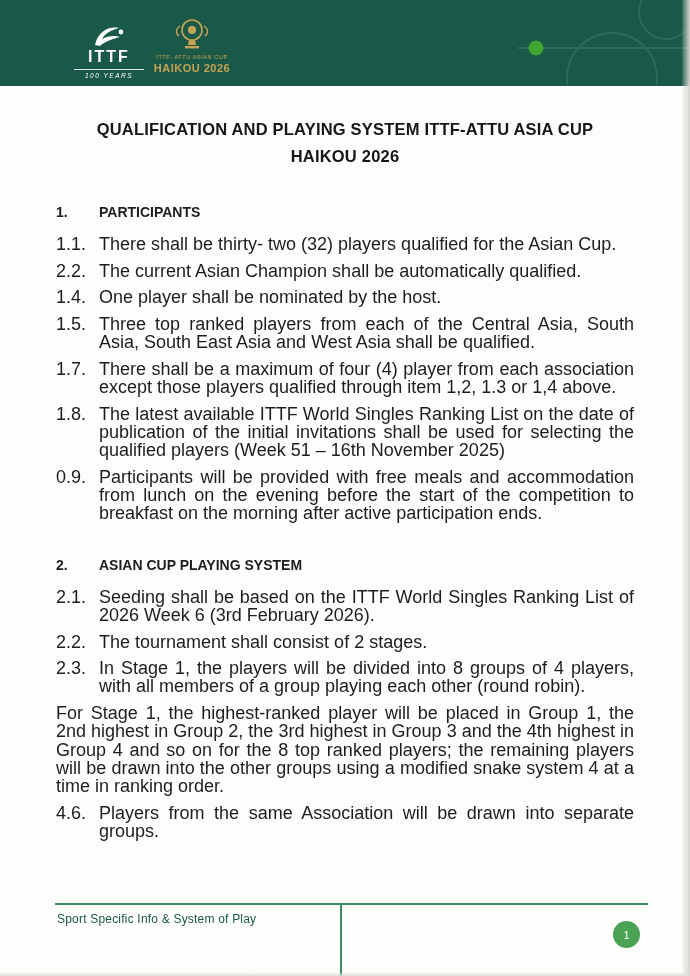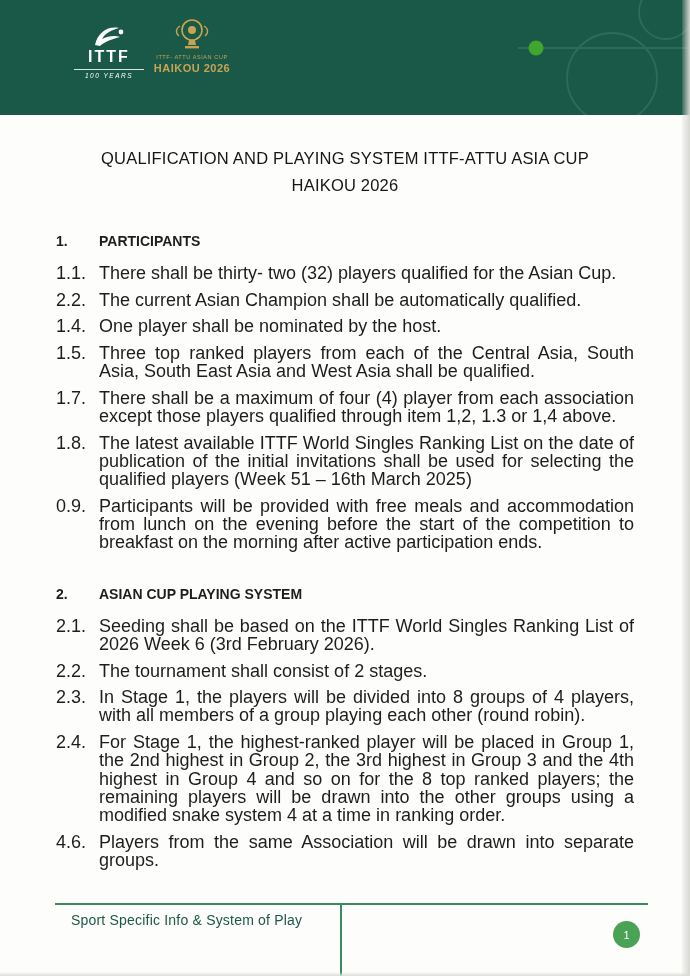--- a/index.html
+++ b/index.html
@@ -5,45 +5,45 @@
   html,body{margin:0;padding:0;}
   body{background:#e9e9e5;font-family:"Liberation Sans","DejaVu Sans",sans-serif;}
   .page{position:relative;width:690px;height:976px;background:#fdfdfc;overflow:hidden;color:#1d1d1d;margin:0 auto;}
   
   .edge-right{position:absolute;top:0;right:0;width:8px;height:100%;
     background:linear-gradient(to right,rgba(200,200,196,.15),#d7d7d2);z-index:9;}
   .edge-bottom{position:absolute;left:0;bottom:0;width:100%;height:4px;
     background:linear-gradient(to bottom,rgba(200,200,196,0),#dcdcd7);z-index:9;}
 
   
-  .header{position:relative;height:115px;background:#1a5848;overflow:hidden;}
+  .header{position:relative;height:86px;background:#1a5848;overflow:hidden;}
   .ittf-logo{position:absolute;left:74px;top:24px;width:70px;text-align:center;color:#fff;}
   .ittf-mark{display:block;margin:0 auto 1px;}
   .ittf-name{font-size:16px;font-weight:bold;letter-spacing:2px;line-height:1;}
   .ittf-years{margin-top:4px;font-size:6.5px;letter-spacing:1.5px;border-top:1px solid rgba(255,255,255,.85);
     padding-top:2px;font-style:italic;}
   .event-logo{position:absolute;left:152px;top:16px;width:80px;text-align:center;color:#bd9840;}
   .event-mark{display:block;margin:0 auto 2px;}
   .event-line1{font-size:5.5px;letter-spacing:.6px;line-height:1.3;color:#c7a453;}
   .event-line2{font-size:11px;font-weight:bold;letter-spacing:.5px;margin-top:1px;color:#c7a453;}
   .deco{position:absolute;right:0;top:0;}
 
   
   .content{padding:0 56px;}
-  .doc-title{margin:30px 10px 0;text-align:center;font-size:16.5px;font-weight:normal;
+  .doc-title{margin:30px 10px 0;text-align:center;font-size:16.5px;font-weight:bold;
     letter-spacing:.2px;line-height:27px;color:#161616;}
   .section-head{display:flex;font-weight:bold;font-size:14px;margin:34px 0 15px;}
   .item{display:flex;font-size:18px;line-height:18.2px;margin:0 0 8.5px;}
   .num{flex:0 0 43px;}
   .txt{flex:1;text-align:justify;}
   .section-head .num{flex:0 0 43px;}
 
   
   .footer-line{position:absolute;left:55px;right:42px;top:903px;border-top:2px solid #3a8a63;}
-  .footer-label{position:absolute;left:71px;top:912px;font-size:14px;color:#1a5848;letter-spacing:.2px;}
+  .footer-label{position:absolute;left:57px;top:912px;font-size:12px;color:#1a5848;letter-spacing:.2px;}
   .footer-vline{position:absolute;left:340px;top:904px;width:2px;height:72px;background:#3a8a63;}
   .page-badge{position:absolute;right:50px;top:921px;width:27px;height:27px;border-radius:50%;
     background:#4aa254;color:#fff;font-size:11px;display:flex;align-items:center;justify-content:center;}
 </style>
 </head>
 <body>
 
 <div class="page">
 
   <div class="header">
@@ -105,21 +105,21 @@
     <div class="item">
       <span class="num">1.5.</span>
       <span class="txt">Three top ranked players from each of the Central Asia, South Asia, South East Asia and West Asia shall be qualified.</span>
     </div>
     <div class="item">
       <span class="num">1.7.</span>
       <span class="txt">There shall be a maximum of four (4) player from each association except those players qualified through item 1,2, 1.3 or 1,4 above.</span>
     </div>
     <div class="item">
       <span class="num">1.8.</span>
-      <span class="txt">The latest available ITTF World Singles Ranking List on the date of publication of the initial invitations shall be used for selecting the qualified players (Week 51 – 16th March 2025)</span>
+      <span class="txt">The latest available ITTF World Singles Ranking List on the date of publication of the initial invitations shall be used for selecting the qualified players (Week 51 – 16th November 2025)</span>
     </div>
     <div class="item">
       <span class="num">0.9.</span>
       <span class="txt">Participants will be provided with free meals and accommodation from lunch on the evening before the start of the competition to breakfast on the morning after active participation ends.</span>
     </div>
 
     <div class="section-head">
       <span class="num">2.</span>
       <span class="txt">ASIAN CUP PLAYING SYSTEM</span>
     </div>
@@ -130,21 +130,20 @@
     </div>
     <div class="item">
       <span class="num">2.2.</span>
       <span class="txt">The tournament shall consist of 2 stages.</span>
     </div>
     <div class="item">
       <span class="num">2.3.</span>
       <span class="txt">In Stage 1, the players will be divided into 8 groups of 4 players, with all members of a group playing each other (round robin).</span>
     </div>
     <div class="item">
-      <span class="num">2.4.</span>
       <span class="txt">For Stage 1, the highest-ranked player will be placed in Group 1, the 2nd highest in Group 2, the 3rd highest in Group 3 and the 4th highest in Group 4 and so on for the 8 top ranked players; the remaining players will be drawn into the other groups using a modified snake system 4 at a time in ranking order.</span>
     </div>
     <div class="item">
       <span class="num">4.6.</span>
       <span class="txt">Players from the same Association will be drawn into separate groups.</span>
     </div>
   </div>
 
   <div class="footer-line"></div>
   <div class="footer-label">Sport Specific Info &amp; System of Play</div>

